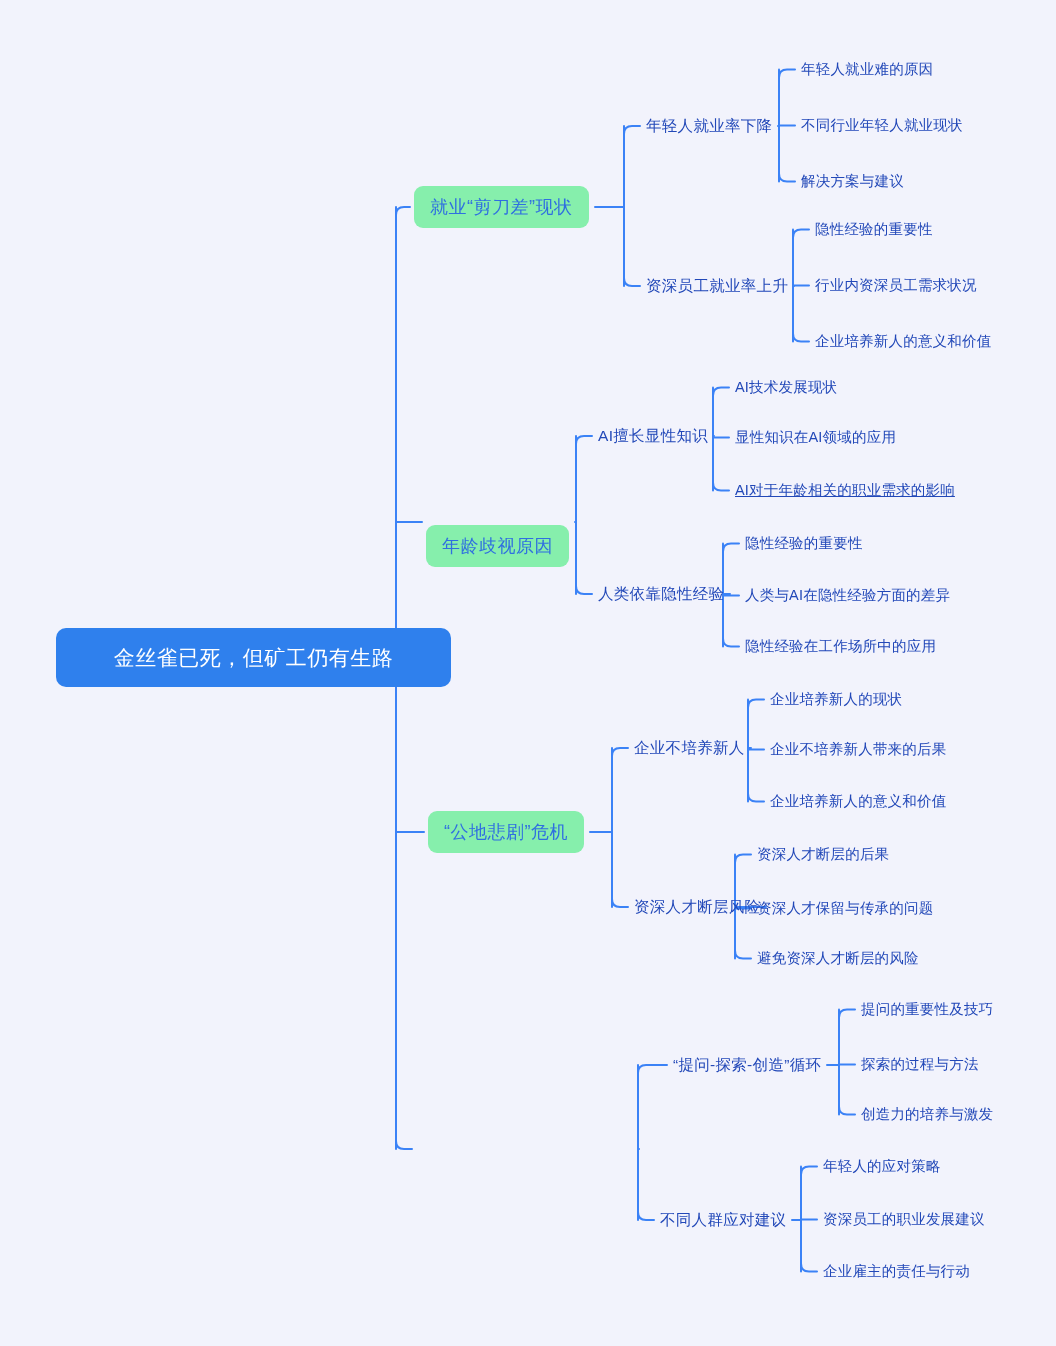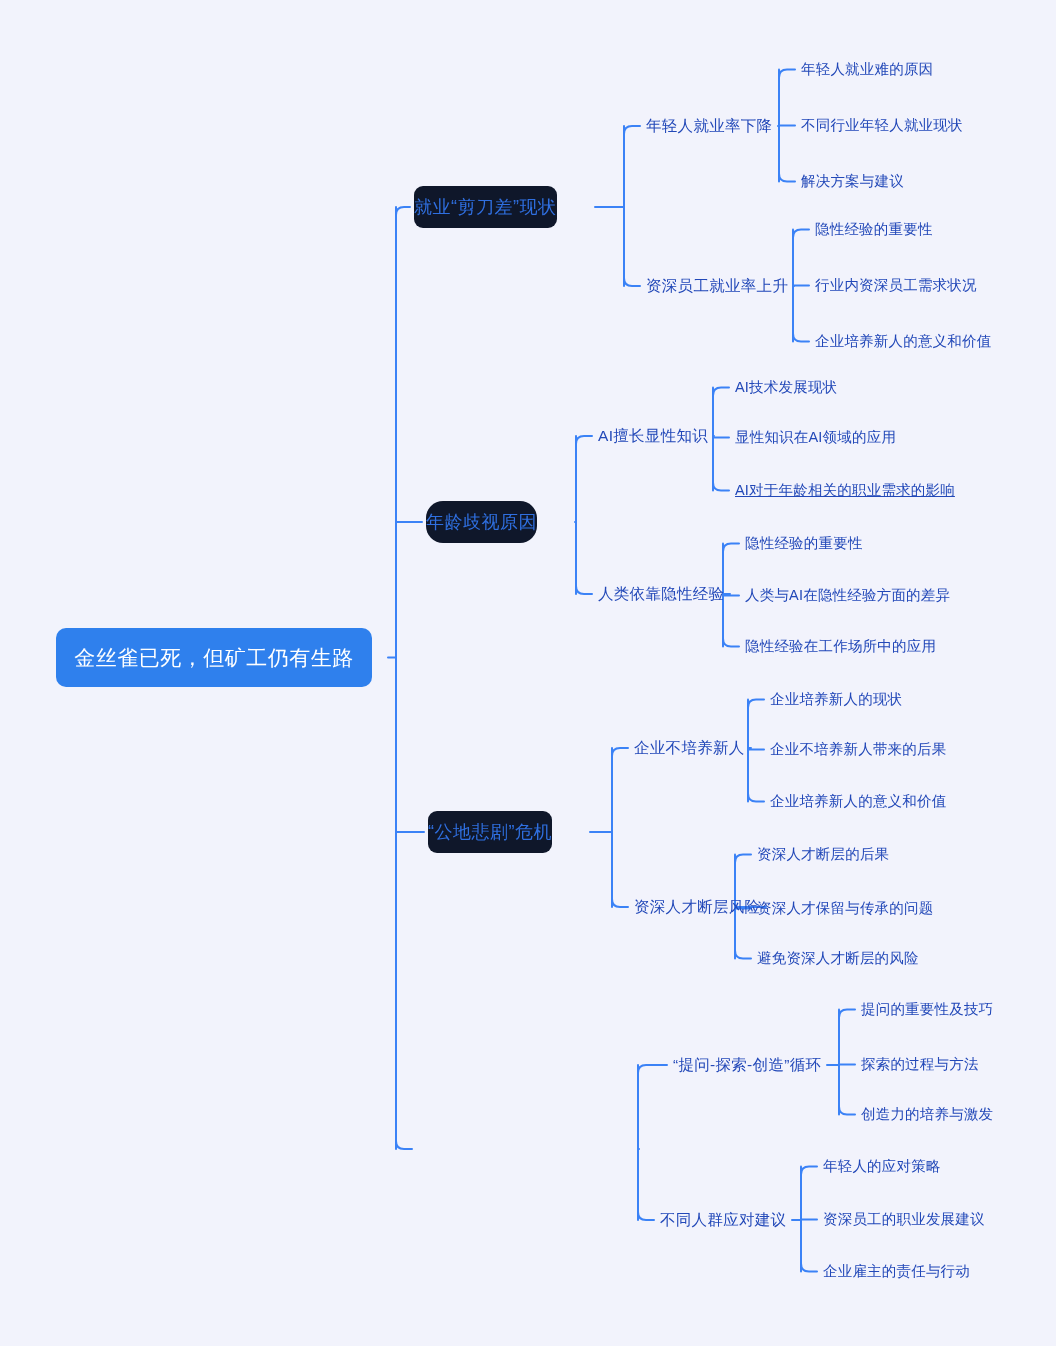--- a/index.html
+++ b/index.html
@@ -43,34 +43,34 @@
   }
 
   .root-node {
     background: #2f80ed;
     color: #ffffff;
     border-radius: 10px;
     font-size: 21px;
     line-height: 31px;
     text-align: center;
     padding: 14px 18px;
-    width: 316px;
+    width: 395px;
     left: 56px;
     top: 628px;
     letter-spacing: 0.5px;
     white-space: normal;
   }
 
   .branch-node {
-    background: #0f172a;
+    background: #86efac;
     color: #2f6fe0;
     border-radius: 9px;
     font-size: 18px;
     line-height: 24px;
-    padding: 9px 0;
+    padding: 9px 16px;
     letter-spacing: 0.5px;
   }
 
   .sub-node {
     color: #2248b8;
     font-size: 15.5px;
     line-height: 20px;
     letter-spacing: 0.3px;
   }
 
@@ -156,21 +156,21 @@
   <div class="node branch-node" style="left:414px; top:186px;">就业“剪刀差”现状</div>
   <div class="node sub-node" style="left:646px; top:116px;">年轻人就业率下降</div>
   <div class="node leaf-node" style="left:801px; top:60px;">年轻人就业难的原因</div>
   <div class="node leaf-node" style="left:801px; top:116px;">不同行业年轻人就业现状</div>
   <div class="node leaf-node" style="left:801px; top:172px;">解决方案与建议</div>
   <div class="node sub-node" style="left:646px; top:276px;">资深员工就业率上升</div>
   <div class="node leaf-node" style="left:815px; top:220px;">隐性经验的重要性</div>
   <div class="node leaf-node" style="left:815px; top:276px;">行业内资深员工需求状况</div>
   <div class="node leaf-node" style="left:815px; top:332px;">企业培养新人的意义和价值</div>
 
-  <div class="node branch-node" style="left:426px; top:501px;border-radius:17px;">年龄歧视原因</div>
+  <div class="node branch-node" style="left:426px; top:525px;">年龄歧视原因</div>
   <div class="node sub-node" style="left:598px; top:426px;">AI擅长显性知识</div>
   <div class="node leaf-node" style="left:735px; top:378px;">AI技术发展现状</div>
   <div class="node leaf-node" style="left:735px; top:428px;">显性知识在AI领域的应用</div>
   <div class="node leaf-node" style="left:735px; top:481px;text-decoration:underline;">AI对于年龄相关的职业需求的影响</div>
   <div class="node sub-node" style="left:598px; top:584px;">人类依靠隐性经验</div>
   <div class="node leaf-node" style="left:745px; top:534px;">隐性经验的重要性</div>
   <div class="node leaf-node" style="left:745px; top:586px;">人类与AI在隐性经验方面的差异</div>
   <div class="node leaf-node" style="left:745px; top:637px;">隐性经验在工作场所中的应用</div>
 
   <div class="node branch-node" style="left:428px; top:811px;">“公地悲剧”危机</div>

